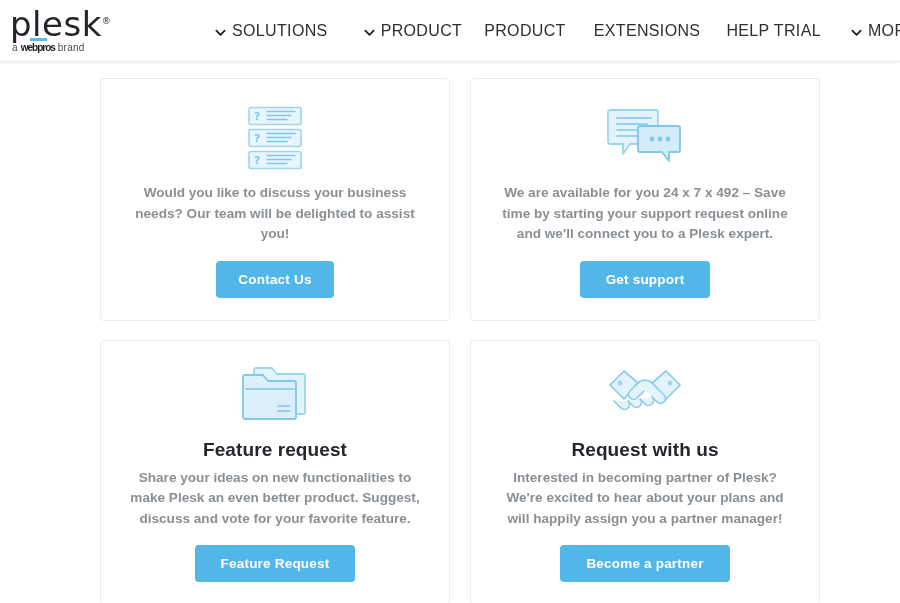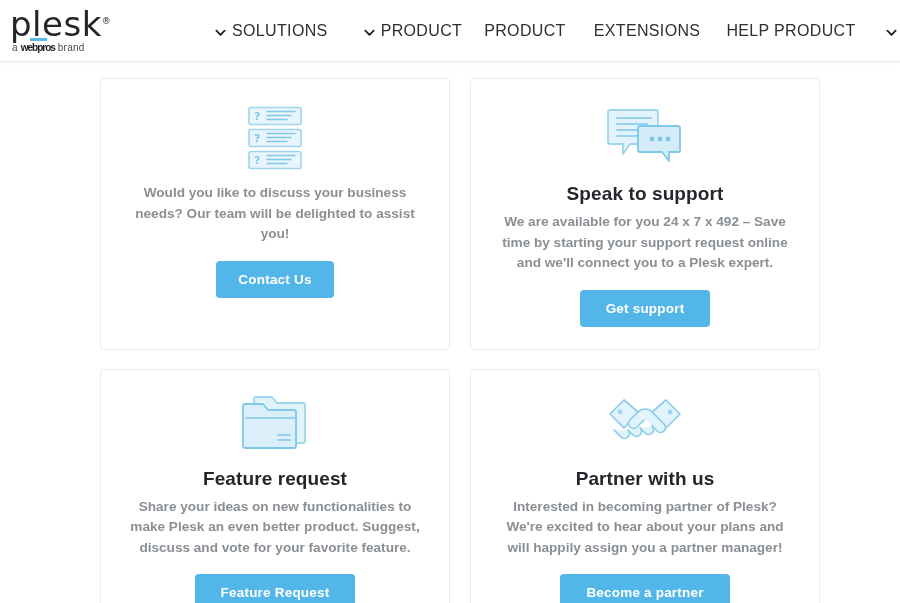--- a/index.html
+++ b/index.html
@@ -199,21 +199,21 @@
       <span>PRODUCT</span>
     </a>
     <span class="nav-gap-3"></span>
 
     <a class="nav-item">
       <span>EXTENSIONS</span>
     </a>
     <span class="nav-gap-4"></span>
 
     <a class="nav-item">
-      <span>HELP PRODUCT</span>
+      <span>HELP TRIAL</span>
     </a>
     <span class="nav-gap-5"></span>
 
     <a class="nav-item">
       <span class="nav-caret">
         <svg width="11" height="11" viewBox="0 0 12 12">
             <path d="M1.5 4 L6 8.5 L10.5 4" fill="none" stroke="#1f1f1f" stroke-width="2" stroke-linecap="round" stroke-linejoin="round"></path>
           </svg>
       </span>
       <span>MORE</span>
@@ -275,21 +275,20 @@
           <g fill="#d4ecf8" stroke="#7ec8e8" stroke-width="1.8" stroke-linejoin="round">
             <path d="M33 19 h38 a2 2 0 0 1 2 2 v22 a2 2 0 0 1 -2 2 h-9 v9 l-7 -9 h-22 a2 2 0 0 1 -2 -2 v-22 a2 2 0 0 1 2 -2 z"></path>
           </g>
           <g fill="#7ec8e8">
             <circle cx="45" cy="32" r="2.4"></circle>
               <circle cx="53" cy="32" r="2.4"></circle>
               <circle cx="61" cy="32" r="2.4"></circle>
           </g>
         </svg>
       </div>
-      <h2 class="card-title">Speak to support</h2>
       <p class="card-desc">We are available for you 24 x 7 x 492 – Save time by starting your support request online and we'll connect you to a Plesk expert.</p>
       <button class="card-btn wide">Get support</button>
     </section>
   </div>
 
   <div class="card-grid card-row-2" style="margin-top:19px;">
 
     <section class="card">
       <div class="card-icon">
         <svg width="70" height="60" viewBox="0 0 70 60">
@@ -322,18 +321,18 @@
             <path d="M32 34 C34 36 34 39 32 41 C30 43 27 43 25 41 L20 36"></path>
             <path d="M20 36 C22 38 22 41 20 43 C18 45 15 45 13 43 L6 36"></path>
             <path d="M30 18 L22 26 C20 28 20 31 22 33 C24 35 27 35 29 33 L36 26"></path>
           </g>
           <g fill="#9ed5ee">
             <circle cx="12" cy="18" r="2.4"></circle>
             <circle cx="62" cy="18" r="2.4"></circle>
           </g>
         </svg>
       </div>
-      <h2 class="card-title">Partner with us</h2>
+      <h2 class="card-title">Request with us</h2>
       <p class="card-desc">Interested in becoming partner of Plesk? We're excited to hear about your plans and will happily assign you a partner manager!</p>
       <button class="card-btn wide">Become a partner</button>
     </section>
   </div>
 </main>
 
 </body></html>

